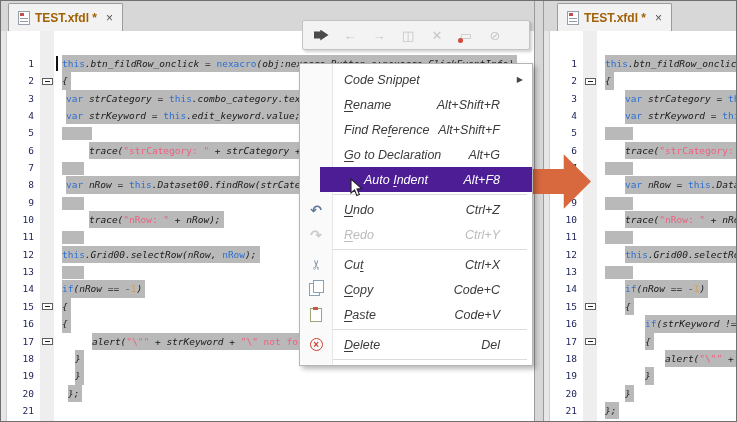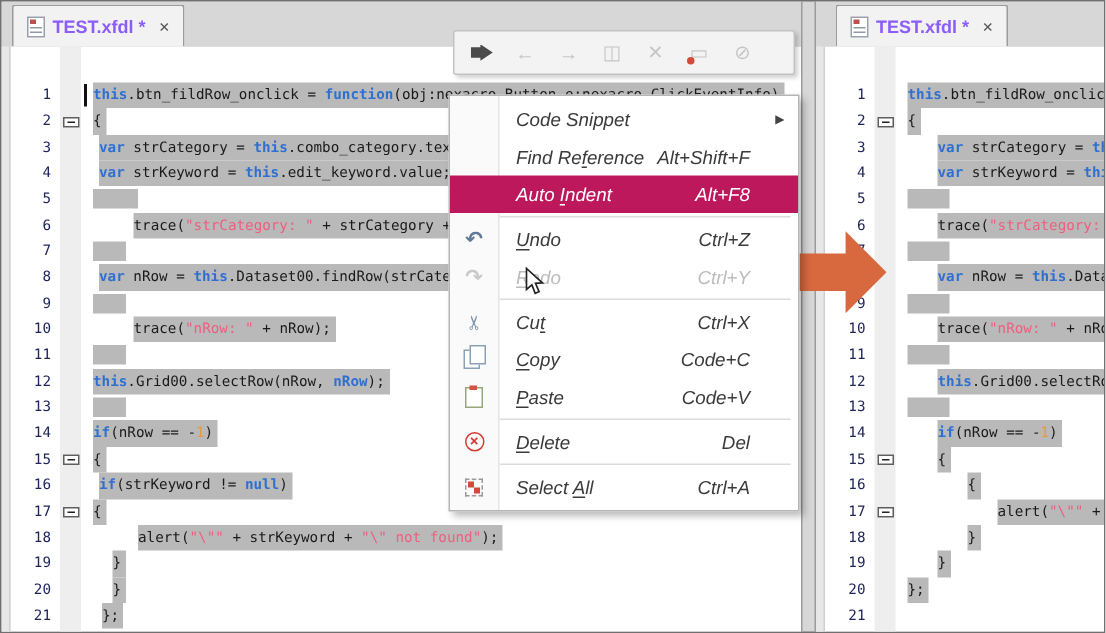--- a/index.html
+++ b/index.html
@@ -7,58 +7,58 @@
           box-sizing:border-box;font-family:"Liberation Sans","DejaVu Sans",sans-serif;overflow:hidden;}
   
   .panel{position:absolute;top:0;height:421px;}
   .panel.left{left:0;width:533px;border-right:1px solid #9b9b9b;}
   .panel.right{left:542px;width:194px;border-left:1px solid #9b9b9b;}
   .tabbar{position:relative;height:30px;background:#d7d7d7;border-bottom:1px solid #a3a3a3;}
   .tab{position:absolute;top:2px;height:28px;display:flex;align-items:center;gap:5px;padding:0 9px;
        background:#f2f2f2;border:1px solid #9b9b9b;border-bottom:none;border-radius:2px 2px 0 0;box-sizing:border-box;}
   .panel.left .tab{left:7px;}
   .panel.right .tab{left:13px;}
-  .tabtitle{font-size:12px;font-weight:bold;color:#8b5cf6;white-space:nowrap;}
+  .tabtitle{font-size:12px;font-weight:bold;color:#a16207;white-space:nowrap;}
   .tabclose{font-size:12px;color:#555;margin-left:4px;cursor:default;}
   .tabicon{position:relative;width:12px;height:14px;background:#fff;border:1px solid #97a0ab;box-sizing:border-box;}
   .tabicon::before{content:"";position:absolute;left:1px;top:1px;width:4px;height:3px;background:#c0504d;}
   .tabicon::after{content:"";position:absolute;left:1px;top:6px;width:8px;height:1px;background:#8f9aa6;box-shadow:0 3px 0 #8f9aa6;}
   .editor{position:absolute;top:30px;bottom:0;left:0;right:0;background:#fff;display:flex;overflow:hidden;}
   .gut-strip{width:5px;background:#e7e7e7;border-right:1px solid #cfcfcf;}
   .gut-nums{width:27px;padding:24px 6px 0 0;box-sizing:content-box;text-align:right;}
   .gut-fold{width:14px;background:#eeeeee;padding-top:24px;}
   .codecol{flex:1;padding:24px 0 0 8px;overflow:hidden;position:relative;}
   .erow{height:17.35px;line-height:17.35px;font-family:"DejaVu Sans Mono",monospace;font-size:9.5px;white-space:pre;}
   .gut-nums .erow{color:#20265c;}
   .foldrow{height:17.35px;display:flex;align-items:center;justify-content:center;}
   .foldmark{position:relative;width:11px;height:7px;background:#fdfdfd;border:1px solid #5e5e5e;box-sizing:border-box;}
   .foldmark::after{content:"";position:absolute;left:2px;top:2px;width:5px;height:1px;background:#222;}
   .sel{background:#b9b9b9;display:inline-block;padding-right:3px;}
   .stub{display:inline-block;background:#b9b9b9;height:13px;vertical-align:middle;}
-  .tk-k{color:#2e6fd0;font-weight:bold;}.tk-p{color:#1a1a1a;}.tk-s{color:#ee5f7f;}.tk-n{color:#e39c40;}
+  .tk-k{color:#2e6fd0;}.tk-p{color:#1a1a1a;font-style:italic;}.tk-s{color:#ee5f7f;}.tk-n{color:#e39c40;}
   .caret{position:absolute;width:2px;height:15px;background:#111;z-index:5;}
   
   .minibar{position:absolute;left:301px;top:19px;width:228px;height:30px;background:#f3f3f3;
            border:1px solid #c3c3c3;border-radius:2px;box-shadow:2px 2px 3px rgba(0,0,0,.18);
            display:flex;align-items:center;gap:9px;padding:0 8px;box-sizing:border-box;z-index:30;}
   .tbi{width:20px;height:20px;display:flex;align-items:center;justify-content:center;
        color:#c6c6c6;font-size:13px;position:relative;}
   .tbi .g-run{width:15px;height:11px;background:#4b4b4b;
        clip-path:polygon(0 18%,45% 18%,45% 0,100% 50%,45% 100%,45% 82%,0 82%);}
   .tbi.reddot::after{content:"";position:absolute;left:2px;bottom:2px;width:5px;height:5px;border-radius:50%;background:#d24a3a;}
   
   .ctxmenu{position:absolute;left:298px;top:62px;width:234px;background:#fff;border:1px solid #b5b5b5;
            box-shadow:3px 3px 5px rgba(0,0,0,.28);padding:3px 0;box-sizing:border-box;z-index:40;}
   .mgutter{position:absolute;left:0;top:0;bottom:0;width:32px;background:#fafafa;border-right:1px solid #e6e6e6;}
   .mitem{position:relative;height:25px;display:flex;align-items:center;font-size:12.5px;color:#3b3b3b;font-style:italic;}
   .mitem .micon{position:absolute;left:0;width:32px;display:flex;align-items:center;justify-content:center;}
   .mitem .mlabel{margin-left:44px;white-space:nowrap;}
   .mitem .mshort{margin-left:auto;margin-right:32px;white-space:nowrap;}
   .mitem .msub{position:absolute;right:9px;font-size:8px;color:#444;}
-  .mitem.hl{background:#be185d;}
+  .mitem.hl{background:#4c1d95;margin-left:20px;}
   .mitem.hl .mlabel,.mitem.hl .mshort{color:#fff;}
   .mitem.dis .mlabel,.mitem.dis .mshort{color:#bcbcbc;}
   .msep{height:1px;background:#dcdcdc;margin:2px 5px;}
   
   .i-undo::before{content:"↶";color:#5f7a96;font-size:14px;font-weight:bold;}
   .i-redo::before{content:"↷";color:#c9c9c9;font-size:14px;font-weight:bold;}
   .i-cut::before{content:"✂";color:#7f93a8;font-size:13px;display:inline-block;transform:rotate(-90deg);}
   .i-copy{width:9px;height:11px;border:1px solid #8aa0b4;background:#fff;position:relative;margin-left:-4px;}
   .i-copy::before{content:"";position:absolute;left:3px;top:-4px;width:9px;height:11px;border:1px solid #8aa0b4;background:#fff;}
   .i-paste{width:10px;height:12px;border:1px solid #98a67a;background:#fff;position:relative;}
@@ -136,36 +136,35 @@
           <div class="foldrow"></div>
           <div class="foldrow">
             <span class="foldmark"></span>
           </div>
           <div class="foldrow"></div>
           <div class="foldrow"></div>
           <div class="foldrow"></div>
           <div class="foldrow"></div>
         </div>
         <div class="codecol">
-          <div class="erow"><span class="sel" style="margin-left: 0px;"><span class="tk-k">this</span><span class="tk-p">.btn_fildRow_onclick = </span><span class="tk-k">function</span><span class="tk-p">(obj:nexacro.Button,e:nexacro.ClickEventInfo)</span></span></div>
+          <div class="erow"><span class="sel" style="margin-left: 0px;"><span class="tk-k">this</span><span class="tk-p">.btn_fildRow_onclick = </span><span class="tk-k">nexacro</span><span class="tk-p">(obj:nexacro.Button,e:nexacro.ClickEventInfo)</span></span></div>
           <div class="erow"><span class="sel" style="margin-left: 0px;"><span class="tk-p">{</span></span></div>
           <div class="erow"><span class="sel" style="margin-left: 4px;"><span class="tk-k">var</span><span class="tk-p"> strCategory = </span><span class="tk-k">this</span><span class="tk-p">.combo_category.text;</span></span></div>
           <div class="erow"><span class="sel" style="margin-left: 4px;"><span class="tk-k">var</span><span class="tk-p"> strKeyword = </span><span class="tk-k">this</span><span class="tk-p">.edit_keyword.value;</span></span></div>
           <div class="erow"><span class="stub" style="width: 30px;"></span></div>
           <div class="erow"><span class="sel" style="margin-left: 27px;"><span class="tk-p">trace(</span><span class="tk-s">"strCategory: "</span><span class="tk-p"> + strCategory + </span><span class="tk-s">", strKeyword: "</span><span class="tk-p"> + strKeyword);</span></span></div>
           <div class="erow"><span class="stub" style="width: 22px;"></span></div>
           <div class="erow"><span class="sel" style="margin-left: 4px;"><span class="tk-k">var</span><span class="tk-p"> nRow = </span><span class="tk-k">this</span><span class="tk-p">.Dataset00.findRow(strCategory, strKeyword);</span></span></div>
           <div class="erow"><span class="stub" style="width: 22px;"></span></div>
           <div class="erow"><span class="sel" style="margin-left: 27px;"><span class="tk-p">trace(</span><span class="tk-s">"nRow: "</span><span class="tk-p"> + nRow);</span></span></div>
           <div class="erow"><span class="stub" style="width: 22px;"></span></div>
           <div class="erow"><span class="sel" style="margin-left: 0px;"><span class="tk-k">this</span><span class="tk-p">.Grid00.selectRow(nRow, </span><span class="tk-k">nRow</span><span class="tk-p">);</span></span></div>
           <div class="erow"><span class="stub" style="width: 22px;"></span></div>
           <div class="erow"><span class="sel" style="margin-left: 0px;"><span class="tk-k">if</span><span class="tk-p">(nRow == -</span><span class="tk-n">1</span><span class="tk-p">)</span></span></div>
           <div class="erow"><span class="sel" style="margin-left: 0px;"><span class="tk-p">{</span></span></div>
-          <div class="erow"><span class="sel" style="margin-left: 4px;"><span class="tk-k">if</span><span class="tk-p">(strKeyword != </span><span class="tk-k">null</span><span class="tk-p">)</span></span></div>
           <div class="erow"><span class="sel" style="margin-left: 0px;"><span class="tk-p">{</span></span></div>
           <div class="erow"><span class="sel" style="margin-left: 30px;"><span class="tk-p">alert(</span><span class="tk-s">"\""</span><span class="tk-p"> + strKeyword + </span><span class="tk-s">"\" not found"</span><span class="tk-p">);</span></span></div>
           <div class="erow"><span class="sel" style="margin-left: 13px;"><span class="tk-p">}</span></span></div>
           <div class="erow"><span class="sel" style="margin-left: 13px;"><span class="tk-p">}</span></span></div>
           <div class="erow"><span class="sel" style="margin-left: 6px;"><span class="tk-p">};</span></span></div>
         </div>
       </div>
   </div>
 
   <div class="panel right">
@@ -239,20 +238,21 @@
           <div class="erow"><span class="sel" style="margin-left: 20px;"><span class="tk-p">trace(</span><span class="tk-s">"strCategory: "</span></span></div>
           <div class="erow"><span class="stub" style="width: 28px;"></span></div>
           <div class="erow"><span class="sel" style="margin-left: 20px;"><span class="tk-k">var</span><span class="tk-p"> nRow = </span><span class="tk-k">this</span><span class="tk-p">.Dataset00.findRow(strCategory, strKeyword);</span></span></div>
           <div class="erow"><span class="stub" style="width: 28px;"></span></div>
           <div class="erow"><span class="sel" style="margin-left: 20px;"><span class="tk-p">trace(</span><span class="tk-s">"nRow: "</span><span class="tk-p"> + nRow);</span></span></div>
           <div class="erow"><span class="stub" style="width: 28px;"></span></div>
           <div class="erow"><span class="sel" style="margin-left: 20px;"><span class="tk-k">this</span><span class="tk-p">.Grid00.selectRow(nRow, </span></span></div>
           <div class="erow"><span class="stub" style="width: 28px;"></span></div>
           <div class="erow"><span class="sel" style="margin-left: 20px;"><span class="tk-k">if</span><span class="tk-p">(nRow == -</span><span class="tk-n">1</span><span class="tk-p">)</span></span></div>
           <div class="erow"><span class="sel" style="margin-left: 20px;"><span class="tk-p">{</span></span></div>
+          <div class="erow"><span class="sel" style="margin-left: 40px;"><span class="tk-k">if</span><span class="tk-p">(strKeyword != </span></span></div>
           <div class="erow"><span class="sel" style="margin-left: 40px;"><span class="tk-p">{</span></span></div>
           <div class="erow"><span class="sel" style="margin-left: 60px;"><span class="tk-p">alert(</span><span class="tk-s">"\""</span><span class="tk-p"> + strKeyword + </span></span></div>
           <div class="erow"><span class="sel" style="margin-left: 40px;"><span class="tk-p">}</span></span></div>
           <div class="erow"><span class="sel" style="margin-left: 20px;"><span class="tk-p">}</span></span></div>
           <div class="erow"><span class="sel" style="margin-left: 0px;"><span class="tk-p">};</span></span></div>
         </div>
       </div>
   </div>
 
   <div class="minibar" id="minibar">
@@ -268,22 +268,30 @@
     </div>
 
   <div class="ctxmenu" id="ctxmenu">
     <div class="mgutter"></div>
   <div class="mitem">
         <span class="mlabel">Code Snippet</span>
         <span class="mshort"></span>
         <span class="msub">▶</span>
       </div>
       <div class="mitem">
+        <span class="mlabel"><u>R</u>ename</span>
+        <span class="mshort">Alt+Shift+R</span>
+      </div>
+      <div class="mitem">
         <span class="mlabel">Find Re<u>f</u>erence</span>
         <span class="mshort">Alt+Shift+F</span>
+      </div>
+      <div class="mitem">
+        <span class="mlabel"><u>G</u>o to Declaration</span>
+        <span class="mshort">Alt+G</span>
       </div>
       <div class="mitem hl">
         <span class="mlabel">Auto <u>I</u>ndent</span>
         <span class="mshort">Alt+F8</span>
       </div>
       <div class="msep"></div>
       <div class="mitem">
         <span class="micon">
           <span class="i-undo"></span>
         </span>
@@ -321,27 +329,20 @@
       </div>
       <div class="msep"></div>
       <div class="mitem">
         <span class="micon">
           <span class="i-delete">×</span>
         </span>
         <span class="mlabel"><u>D</u>elete</span>
         <span class="mshort">Del</span>
       </div>
       <div class="msep"></div>
-      <div class="mitem">
-        <span class="micon">
-          <span class="i-select-all"></span>
-        </span>
-        <span class="mlabel">Select <u>A</u>ll</span>
-        <span class="mshort">Ctrl+A</span>
-      </div>
     </div>
 
   <div class="bigarrow"></div>
 
   <svg class="cursor" width="14" height="20">
     <polygon points="1,1 1,15 4.6,11.9 6.8,17.6 9.4,16.4 7,10.9 11.6,10.6" fill="#fff" stroke="#222" stroke-width="1.1"></polygon>
   </svg>
 
 </div>
 

